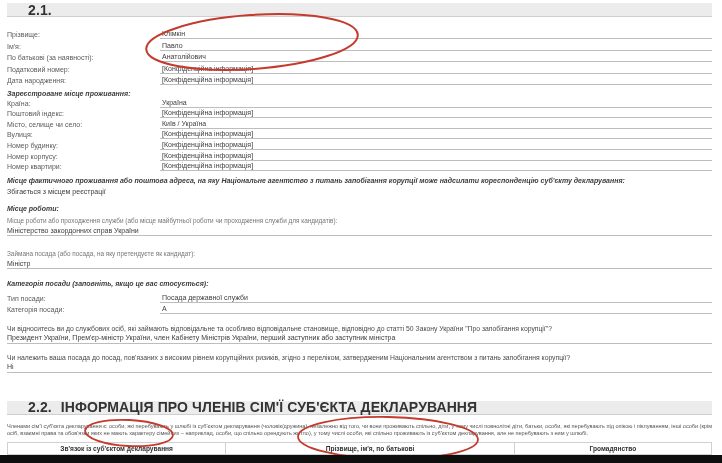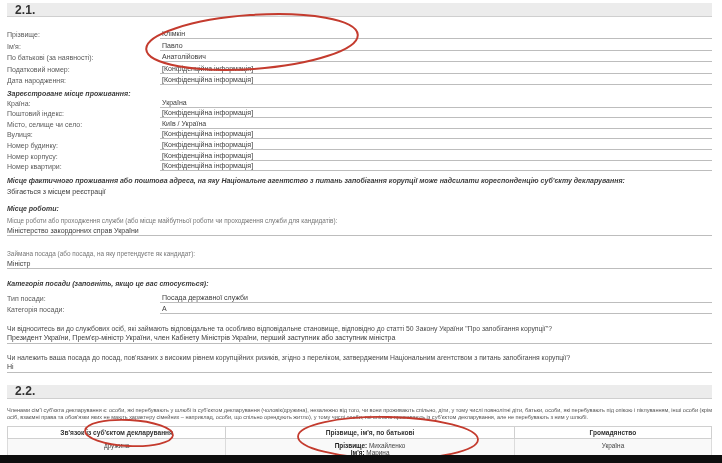--- a/index.html
+++ b/index.html
@@ -2,21 +2,21 @@
 <html><head>
 <meta charset="utf-8">
 <style>
   * { margin:0; padding:0; box-sizing:border-box; }
   html,body { width:722px; height:463px; }
   body { font-family:"Liberation Sans","DejaVu Sans",sans-serif; background:#fff; }
   .page { position:relative; width:722px; height:463px; background:#fff; overflow:hidden;
           padding:3px 10px 0 7px; }
 
   .sec-header { background:#ececec; border-bottom:1px solid #cfcfcf; height:14px;
-                display:flex; align-items:center; padding:0 8px; font-size:12px;
+                display:flex; align-items:center; padding:0 21px; font-size:14px;
                 font-weight:bold; color:#333; letter-spacing:.1px; }
   .sec-header .num { margin-right:9px; }
 
   .frow { display:flex; align-items:flex-end; height:11.4px; }
   .frow .lbl { width:153px; flex:none; font-size:7px; color:#5a5a5a; padding-bottom:1px; }
   .frow .val { flex:1; border-bottom:1px solid #bdbdbd; font-size:7px; color:#3c3c3c;
                padding:0 0 1px 2px; white-space:nowrap; }
   .block-personal { margin-top:11px; }
   .block-residence .frow { height:10.6px; }
 
@@ -29,21 +29,21 @@
   .plainval { font-size:7px; color:#3c3c3c; margin-top:4px; }
   .descriptor { font-size:6.4px; color:#777; margin-top:5px; }
   .descriptor.gap { margin-top:14px; }
   .fullline { font-size:7px; color:#3c3c3c; border-bottom:1px solid #bdbdbd;
               padding-bottom:1.5px; margin-top:2.5px; }
   .block-category { margin-top:4px; }
 
   .question { font-size:6.8px; color:#4a4a4a; margin-top:11px; }
   .question.q2 { margin-top:10px; }
 
-  .sec-header.second { margin-top:12px; }
+  .sec-header.second { margin-top:28px; }
 
   .intro { margin-top:8px; font-size:5.6px; line-height:7.6px; color:#555;
            letter-spacing:-.03px; }
 
   table.family { width:100%; border-collapse:collapse; margin-top:4px;
                  border:1px solid #d0d0d0; }
   table.family th { font-size:6.6px; font-weight:bold; color:#333; text-align:center;
                     border:1px solid #d0d0d0; padding:2px 2px; background:#fff; }
   table.family td { font-size:6.4px; color:#444; text-align:center; vertical-align:top;
                     border:1px solid #dcdcdc; padding:3px 2px 4px; background:#f9f9f9;
@@ -146,20 +146,21 @@
   </div>
 
   <div class="question">Чи відноситесь ви до службових осіб, які займають відповідальне та особливо відповідальне становище, відповідно до статті 50 Закону України "Про запобігання корупції"?</div>
   <div class="fullline">Президент України, Прем'єр-міністр України, член Кабінету Міністрів України, перший заступник або заступник міністра</div>
 
   <div class="question q2">Чи належить ваша посада до посад, пов'язаних з високим рівнем корупційних ризиків, згідно з переліком, затвердженим Національним агентством з питань запобігання корупції?</div>
   <div class="fullline">Ні</div>
 
   <div class="sec-header second">
     <span class="num">2.2.</span>
+    <span>ІНФОРМАЦІЯ ПРО ЧЛЕНІВ СІМ'Ї СУБ'ЄКТА ДЕКЛАРУВАННЯ</span>
   </div>
 
   <div class="intro">Членами сім'ї суб'єкта декларування є: особи, які перебувають у шлюбі із суб'єктом декларування (чоловік/дружина), незалежно від того, чи вони проживають спільно, діти, у тому числі повнолітні діти, батьки, особи, які перебувають під опікою і піклуванням, інші особи (крім осіб, взаємні права та обов'язки яких не мають характеру сімейних – наприклад, особи, що спільно орендують житло), у тому числі особи, які спільно проживають із суб'єктом декларування, але не перебувають з ним у шлюбі.</div>
 
   <table class="family">
     <thead>
       <tr>
         <th class="c1">Зв'язок із суб'єктом декларування</th>
         <th class="c2">Прізвище, ім'я, по батькові</th>
         <th class="c3">Громадянство</th>

